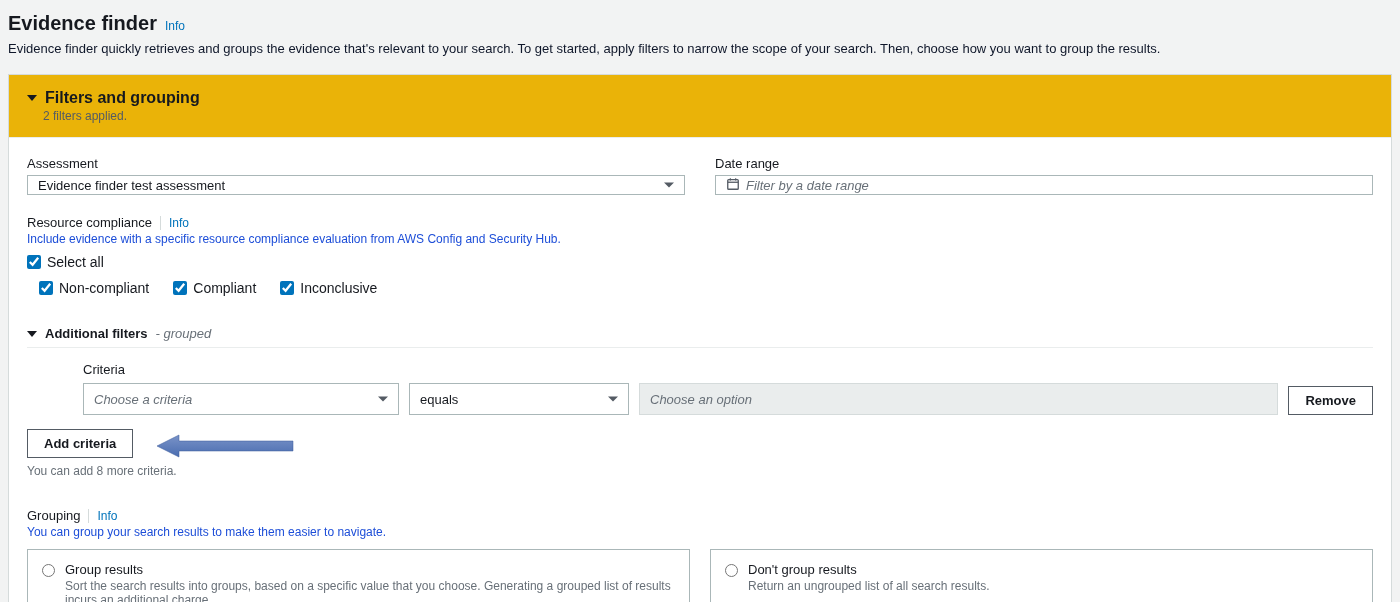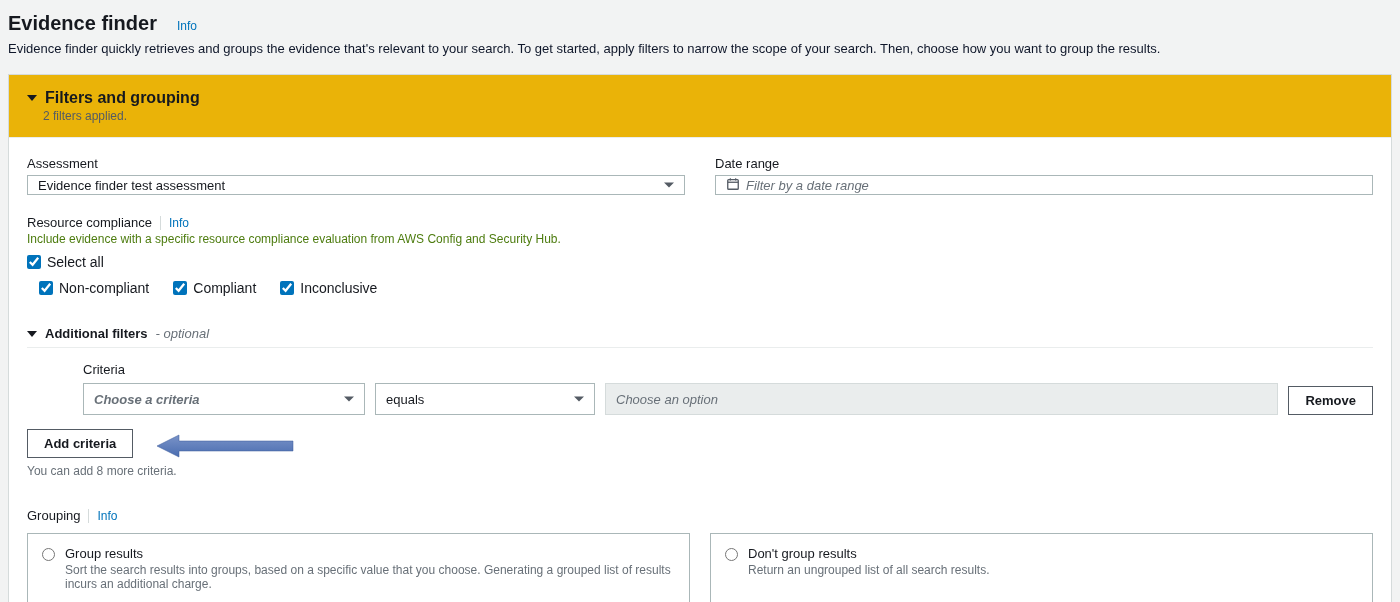--- a/index.html
+++ b/index.html
@@ -5,21 +5,21 @@
   * { box-sizing: border-box; margin: 0; padding: 0; }
   body {
     font-family: "Amazon Ember", "Helvetica Neue", Arial, sans-serif;
     background: #f2f3f3;
     color: #16191f;
     font-size: 14px;
     padding: 8px;
     width: 1400px;
   }
   .page-header { padding: 4px 0 8px 0; }
-  .page-title-row { display: flex; align-items: baseline; gap: 20px; }
+  .page-title-row { display: flex; align-items: baseline; gap: 8px; }
   .page-title { font-size: 20px; font-weight: 700; }
   .info-link { color: #0073bb; font-size: 12px; cursor: pointer; font-weight:400; }
   .page-desc { font-size: 13px; color: #0f172a; margin-top: 6px; }
   .panel {
     background: #fff;
     border: 1px solid #d5dbdb;
     margin-top: 10px;
     padding: 0;
   }
   .panel-header {
@@ -53,38 +53,38 @@
     cursor:pointer;
     font-size:13px;
   }
   .select-box .sel-caret {
     position:absolute; right:10px; top:50%; transform:translateY(-50%);
     width:0;height:0;border-left:5px solid transparent;border-right:5px solid transparent;border-top:5px solid #545b64;
   }
   .calendar-icon { color:#545b64; margin-right:6px; font-size:13px;}
   .placeholder-text { color:#687078; font-style:italic; }
   .section-gap{ margin-top:20px; }
-  .mini-desc { font-size:12px; color:#4d7c0f; margin-top:2px; }
+  .mini-desc { font-size:12px; color:#1d4ed8; margin-top:2px; }
   .label-row{ display:flex; align-items:center; gap:8px;}
   .divider-v { width:1px; height:14px; background:#d5dbdb; }
   .checkbox-row{ display:flex; align-items:center; gap:24px; margin-top:10px; padding-left:12px;}
   .cb-wrap{ display:flex; align-items:center; gap:6px; }
   .cb-top{ display:flex; align-items:center; gap:6px; margin-top:8px;}
   input[type=checkbox]{ width:14px; height:14px; accent-color:#0073bb; cursor:pointer;}
   .subhead{
     margin-top:30px; border-bottom:1px solid #eaeded; padding-bottom:6px;
     display:flex; align-items:center; gap:8px; cursor:pointer;
   }
   .subhead .title{ font-size:13px; font-weight:700;text-align:center;}
   .subhead .opt{ font-size:13px; color:#687078; font-style:italic; font-weight:400;}
   .criteria-row{ display:flex; gap:10px; margin-top:6px; align-items:flex-end; padding-left:56px;}
   .criteria-label{ font-size:13px; margin-bottom:4px; padding-left:56px; margin-top:14px;}
   .select-sm{ border:1px solid #aab7b8; height:32px; display:flex; align-items:center; padding:0 10px; position:relative; background:#fff; font-size:13px; cursor:pointer;}
   .select-sm .sel-caret{position:absolute; right:10px; top:50%; transform:translateY(-50%); width:0;height:0;border-left:5px solid transparent;border-right:5px solid transparent;border-top:5px solid #545b64;}
-  .criteria-1{ width:282px;font-weight:bold;}
+  .criteria-1{ width:316px;}
   .criteria-2{ width:220px;}
   .criteria-3{ flex:1; background:#eaeded; border:1px solid #d5dbdb; cursor:default;}
   .criteria-3 .placeholder-text{font-style:italic;}
   .btn{
     border:1px solid #545b64; background:#fff; padding:6px 16px; font-size:13px; font-weight:700; cursor:pointer; color:#16191f;
   }
   .add-criteria-block{ margin-top:14px; position:relative;}
   .add-criteria-desc{font-size:12px; color:#687078; margin-top:6px;}
   .arrow{
     position:absolute; left:130px; top:4px; pointer-events:none;
@@ -166,21 +166,21 @@
         <div class="cb-wrap">
           <input type="checkbox" checked="" style="">
           <span>Inconclusive</span>
         </div>
       </div>
     </div>
 
     <div class="subhead">
       <span class="caret"></span>
       <span class="title">Additional filters</span>
-      <span class="opt"> - optional</span>
+      <span class="opt"> - grouped</span>
     </div>
 
     <div class="criteria-label">Criteria</div>
     <div class="criteria-row">
       <div class="select-sm criteria-1">
         <span class="placeholder-text">Choose a criteria</span>
         <span class="sel-caret"></span>
       </div>
       <div class="select-sm criteria-2">
         <span>equals</span>
@@ -205,20 +205,21 @@
       </svg>
       <div class="add-criteria-desc">You can add 8 more criteria.</div>
     </div>
 
     <div class="section-gap" style="margin-top:30px">
       <div class="label-row">
         <span class="label" style="margin-bottom:0">Grouping</span>
         <span class="divider-v"></span>
         <span class="info-link">Info</span>
       </div>
+      <div class="mini-desc">You can group your search results to make them easier to navigate.</div>
 
       <div class="grouping-options">
         <label class="radio-card">
           <input type="radio" name="grp" style="">
           <div>
             <div class="radio-title">Group results</div>
             <div class="radio-desc">Sort the search results into groups, based on a specific value that you choose. Generating a grouped list of results incurs an additional charge.</div>
           </div>
         </label>
         <label class="radio-card">

